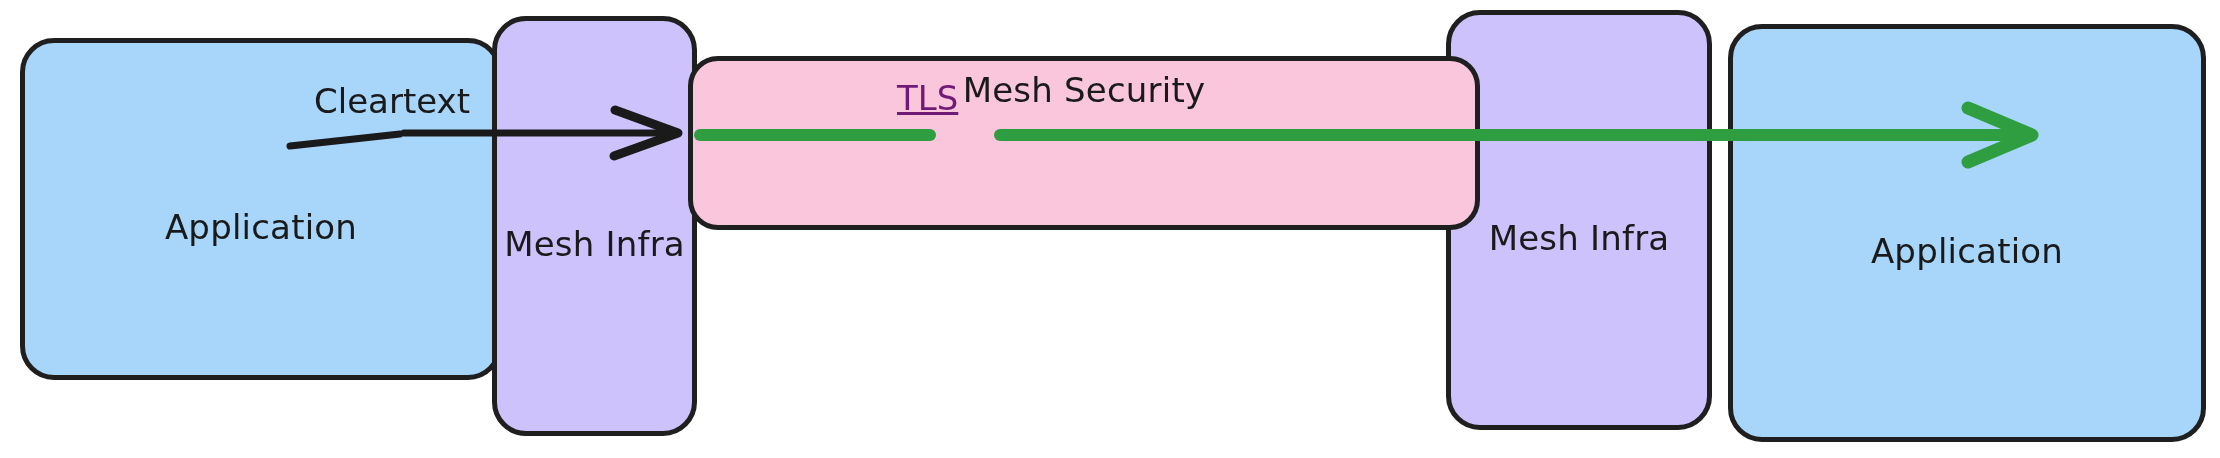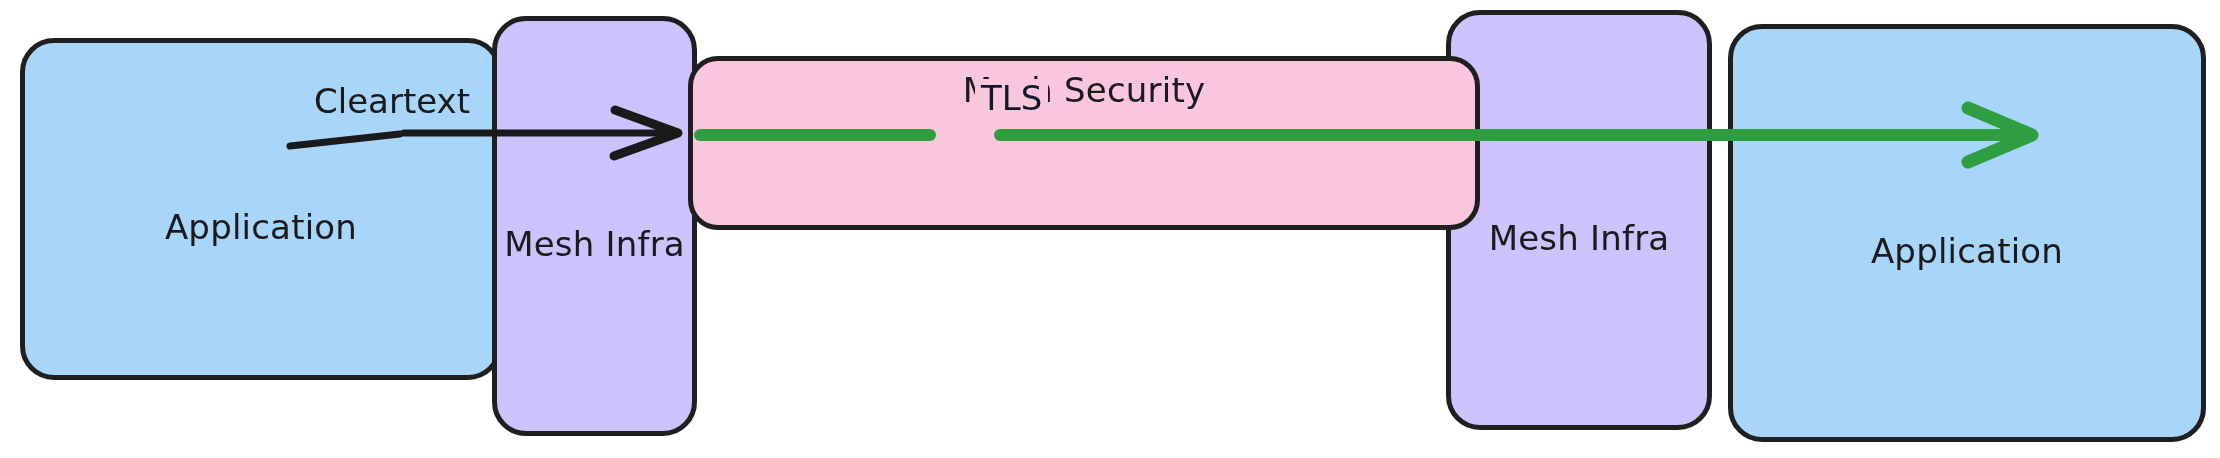--- a/index.html
+++ b/index.html
@@ -93,24 +93,25 @@
     user-select: none;
   }
   #label-cleartext {
     left: 272px; top: 82px;
     color: #1a1a1a;
     background: #a8d5fa;
     padding: 2px 2px;
     margin-left: 40px;
   }
   #label-tls {
-    left: 975px; top: 79px;
-    color: #0f172a;
+    left: 891px; top: 79px;
+    color: #701a75;
     background: #f9c6dc;
     padding: 2px 6px;
+    text-decoration: underline;
   }
 </style>
 </head>
 <body>
 
 <div id="canvas">
 
   <div class="node" id="app-left">
     <span class="node-label">Application</span>
   </div>

